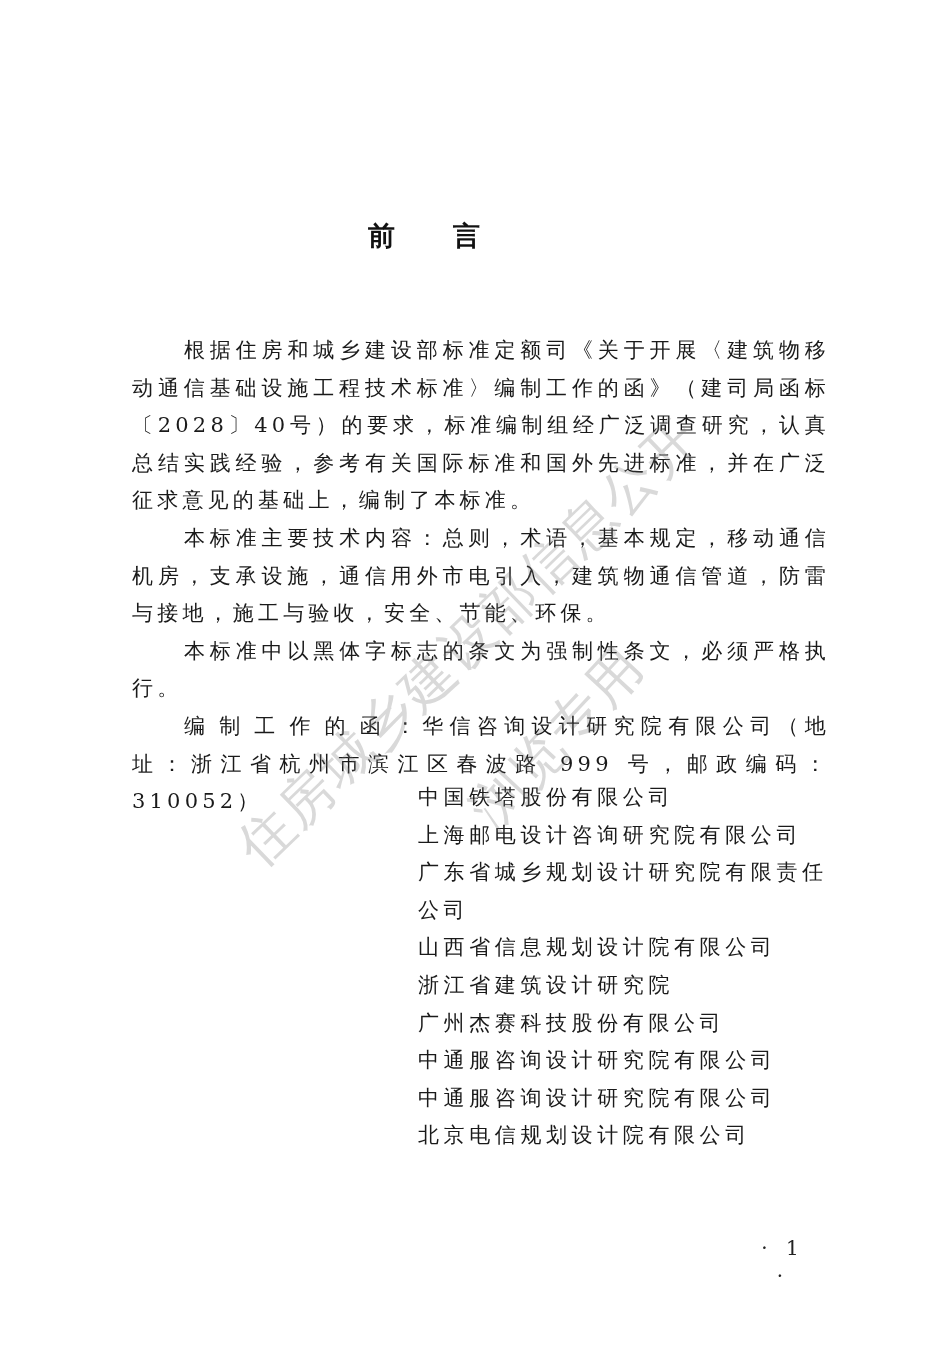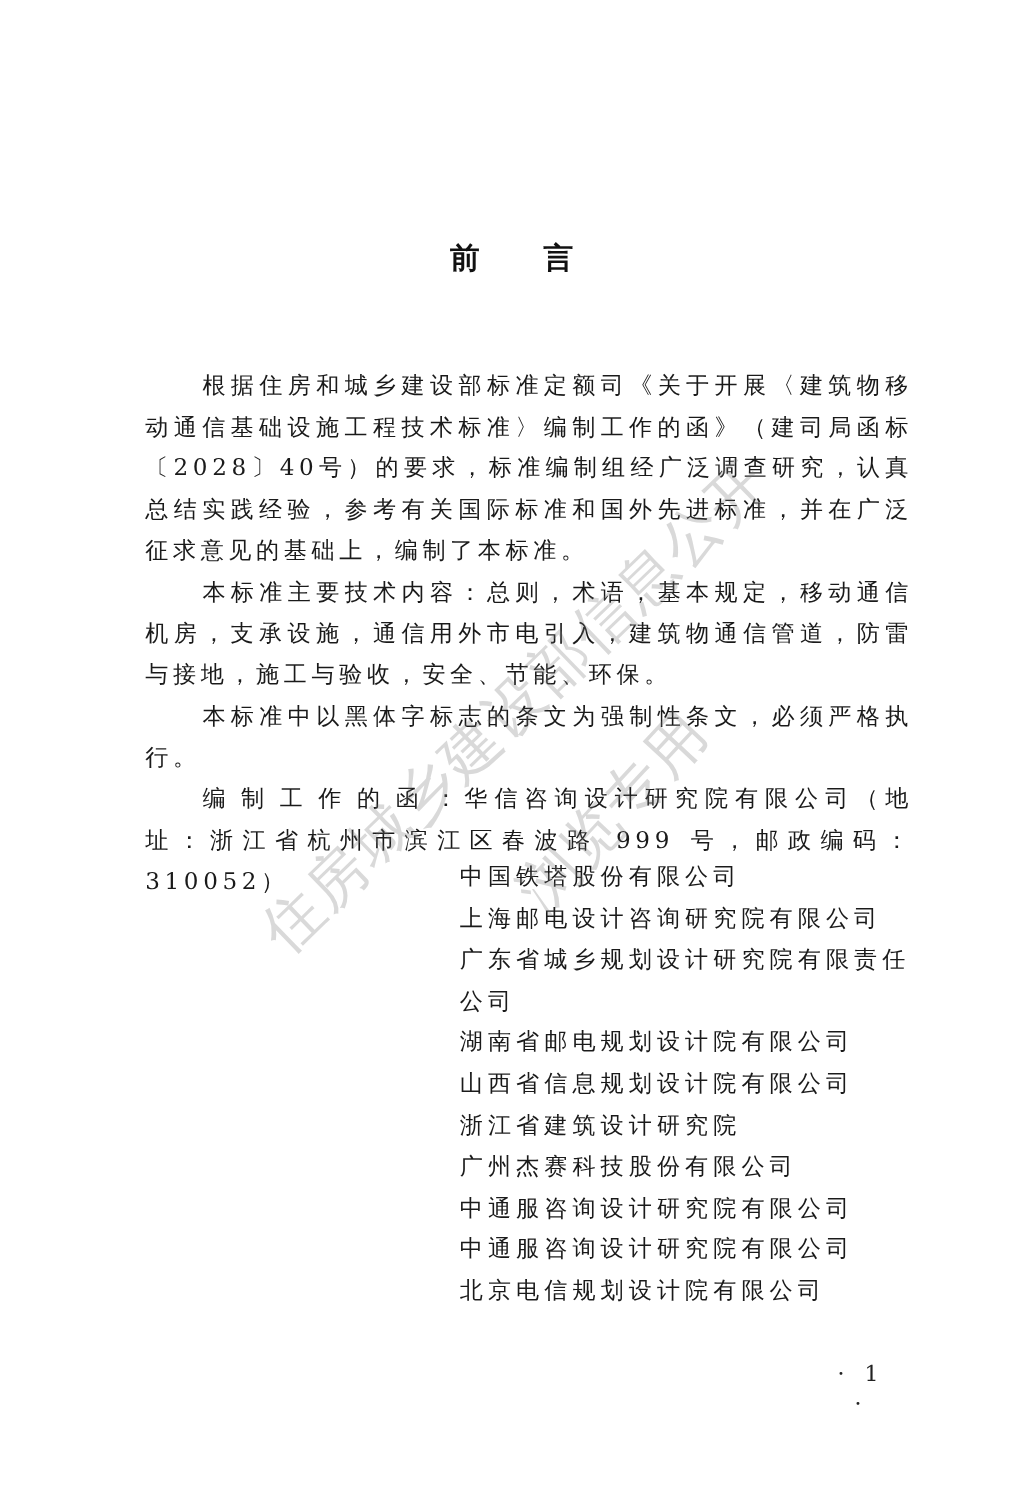--- a/index.html
+++ b/index.html
@@ -25,21 +25,20 @@
       position: absolute;
       top: 214px;
       left: 0;
       width: 848px;
       text-align: center;
       font-family: "DejaVu Sans", "Liberation Sans", sans-serif;
       font-weight: bold;
       font-size: 27px;
       line-height: 44px;
       color: #111;
-      padding-left: 41px;
     }
     .title span { display: inline-block; }
     .title .gap { width: 58px; }
     .body-text {
       position: absolute;
       left: 132px;
       top: 332px;
       width: 698px;
       font-size: 21px;
       line-height: 37.6px;
@@ -115,21 +114,20 @@
     <p class="para">本标准主要技术内容：总则，术语，基本规定，移动通信机房，支承设施，通信用外市电引入，建筑物通信管道，防雷与接地，施工与验收，安全、节能、环保。</p>
     <p class="para">本标准中以黑体字标志的条文为强制性条文，必须严格执行。</p>
     <p class="para wide-lead"><span class="lead">编制工作的函</span><span>：</span><span>华信咨询设计研究院有限公司（地址：浙江省杭州市滨江区春波路 999 号，邮政编码：310052）</span></p>
   </div>
 
   <ul class="org-list">
     <li>中国铁塔股份有限公司</li>
     <li>上海邮电设计咨询研究院有限公司</li>
     <li>广东省城乡规划设计研究院有限责任</li>
     <li>公司</li>
-    <li>湖南省邮电规划设计院有限公司</li>
     <li>山西省信息规划设计院有限公司</li>
     <li>浙江省建筑设计研究院</li>
     <li>广州杰赛科技股份有限公司</li>
     <li>中通服咨询设计研究院有限公司</li>
     <li>中通服咨询设计研究院有限公司</li>
     <li>北京电信规划设计院有限公司</li>
   </ul>
 
   <div class="page-number">· 1 ·</div>
 

